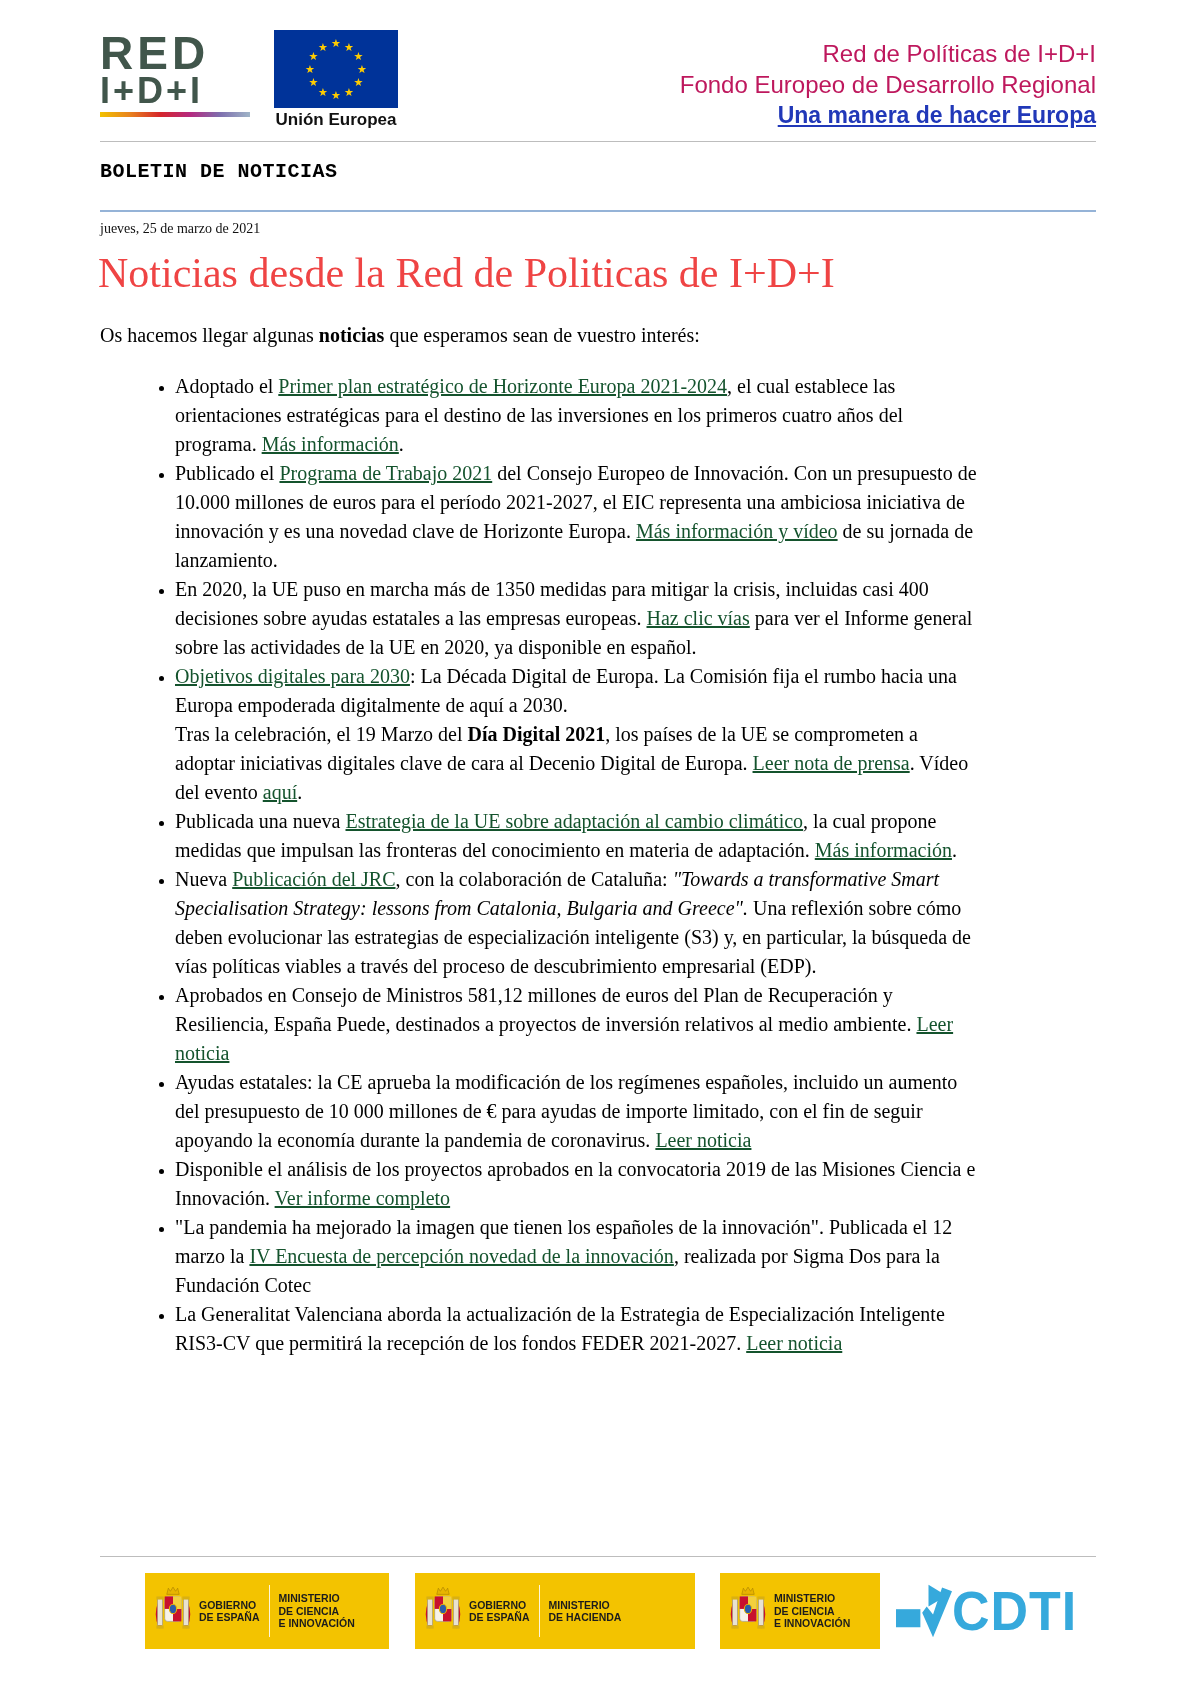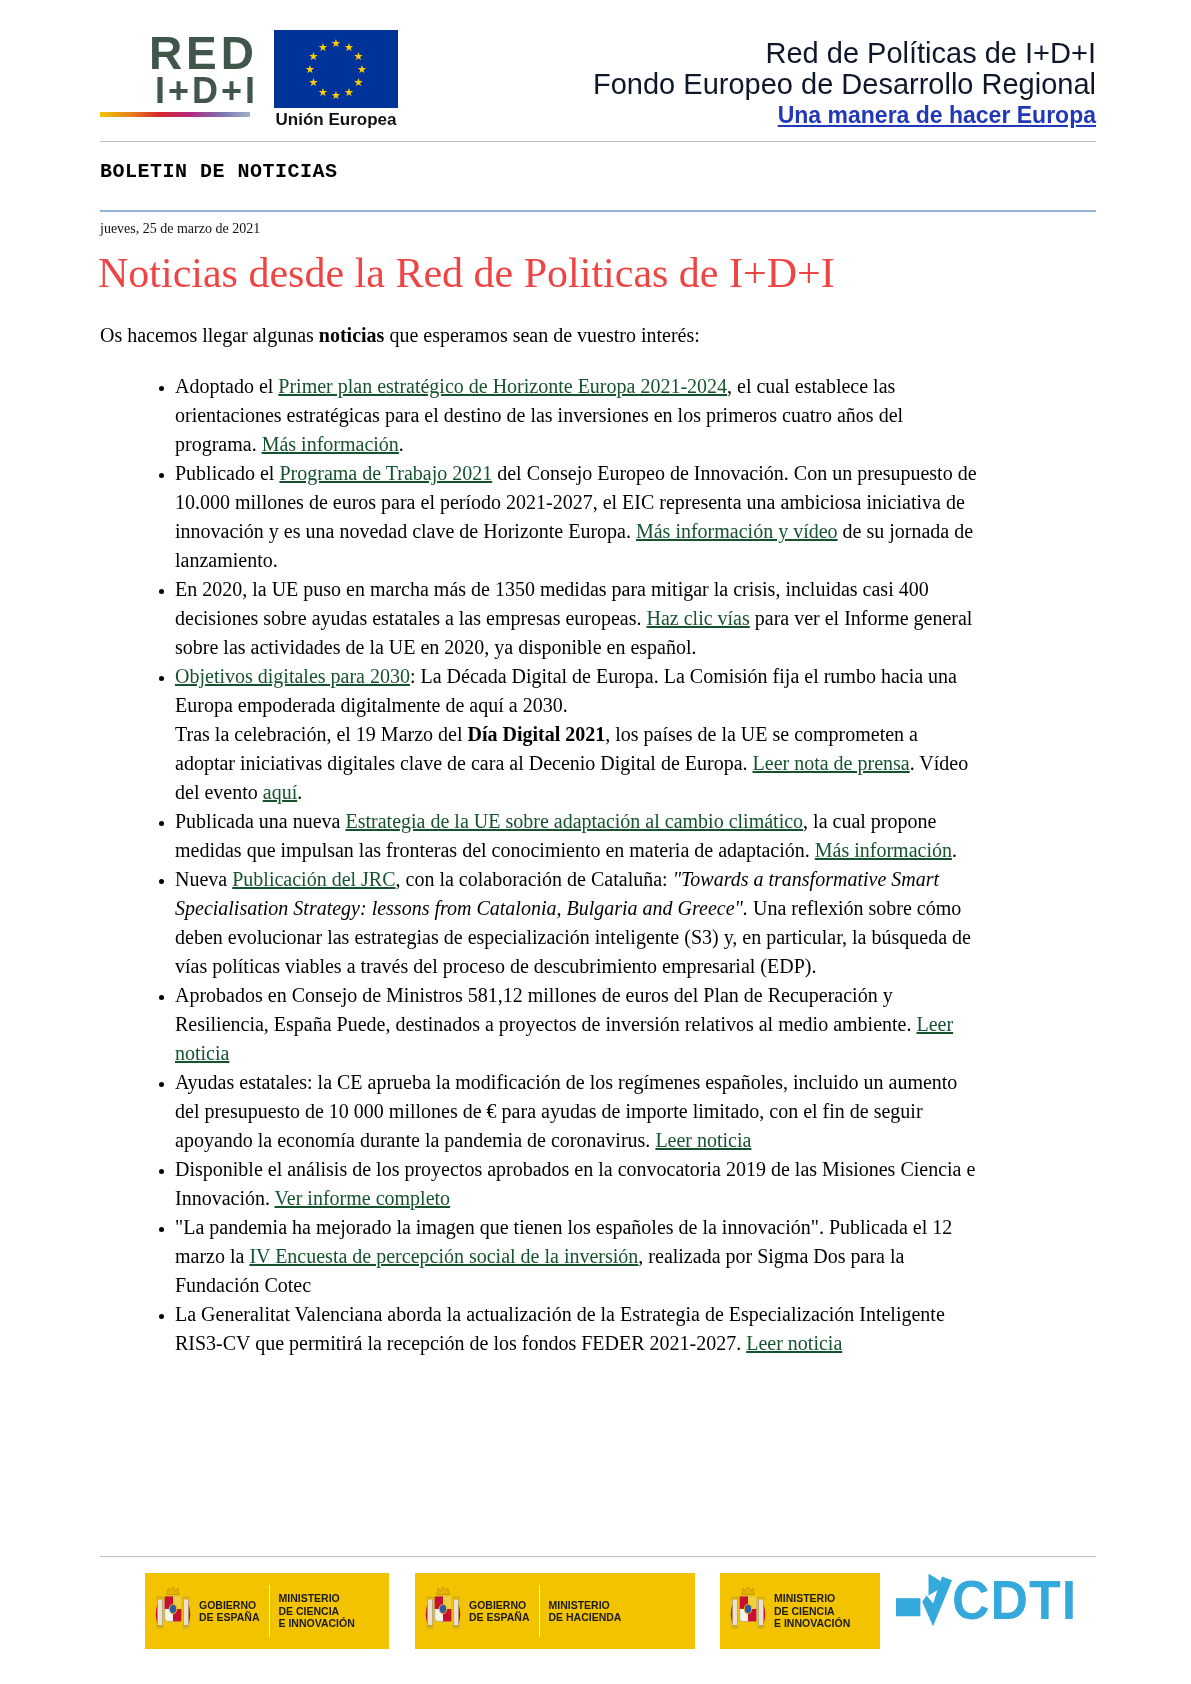--- a/index.html
+++ b/index.html
@@ -8,47 +8,47 @@
     position:relative; width:1191px; height:1684px; background:#fff; overflow:hidden;
     font-family:"Liberation Serif", serif; color:#000;
   }
   
   header {
     display:flex; justify-content:space-between; align-items:flex-start;
     margin:0 95px 0 100px; padding-top:30px; padding-bottom:10px;
     border-bottom:1px solid #bdbdbd;
   }
   .h-left { display:flex; align-items:flex-start; gap:16px; }
-  .red-logo { width:158px; margin-top:4px; font-family:"Liberation Sans", sans-serif;text-align:right; }
+  .red-logo { width:158px; margin-top:4px; font-family:"Liberation Sans", sans-serif; }
   .red-top   { font-size:46px; font-weight:bold; letter-spacing:4px; line-height:0.85; color:#41564b; }
   .red-bottom{ font-size:36px; font-weight:bold; letter-spacing:3px; line-height:1.0; color:#41564b; }
   .red-gradient { height:5px; width:150px; margin-top:3px;
     background:linear-gradient(90deg,#f2c200,#e8821e,#d5262b,#b5297f,#7e6fae,#9fb4c7); }
   .eu-block { text-align:center; }
   .eu-flag  { display:block; }
   .eu-caption { font-family:"Liberation Sans", sans-serif; font-weight:bold; font-size:17px; color:#111; margin-top:2px; }
   .h-right { text-align:right; font-family:"Liberation Sans", sans-serif; margin-top:8px; }
-  .h-org { font-size:29px; color:#0f172a; line-height:31px; }
+  .h-org { font-size:24px; color:#be185d; line-height:31px; }
   .h-motto { font-size:23px; font-weight:bold; color:#2138b8; text-decoration:underline; line-height:31px; }
   
   .bulletin { margin:18px 100px 0; font-family:Liberation Mono, monospace; font-size:20px; font-weight:bold; letter-spacing:0.5px; color:#000; }
   .blue-rule { margin:27px 95px 0 100px; border:none; border-top:2px solid #95b3d7; }
   .date { margin:9px 100px 0; font-size:14px; color:#111; }
   .headline { margin:12px 98px 0; font-size:42px; font-weight:400; color:#ef4444; line-height:1.15; }
   .intro { margin:27px 100px 0; font-size:20px; }
   
   ul.news { margin:25px 0 0 100px; padding-left:75px; width:880px; list-style:disc outside; }
   ul.news li { font-size:20px; line-height:29px; }
   ul.news li::marker { font-size:16px; }
   a.nlink { color:#14532d; text-decoration:underline; cursor:pointer; }
   .b { font-weight:bold; }
   .i { font-style:italic; }
   
   footer { position:absolute; left:100px; right:95px; top:1556px; border-top:1px solid #bdbdbd; }
-  .f-row { display:flex; align-items:flex-start; margin-top:16px;padding-left:45px; }
+  .f-row { display:flex; align-items:center; margin-top:16px;padding-left:45px; }
   .gov-block {
     background:#f3c300; height:76px; display:flex; align-items:center;
     padding:0 10px; font-family:"Liberation Sans", sans-serif;
   }
   .gb-1 { width:244px; margin-right:26px; }
   .gb-2 { width:280px; margin-right:25px; }
   .gb-3 { width:160px; margin-right:16px; }
   .gov-text { font-size:10.5px; font-weight:bold; color:#1c1c1c; line-height:12.5px; white-space:pre-line; margin-left:8px; }
   .gov-div { width:1px; height:52px; background:rgba(255,255,255,.85); margin-left:10px; }
   .coat { flex:0 0 auto; }
@@ -104,21 +104,21 @@
     <ul class="news">
         <li><span>Adoptado el </span><a class="nlink" href="#">Primer plan estratégico de Horizonte Europa 2021-2024</a><span>, el cual establece las orientaciones estratégicas para el destino de las inversiones en los primeros cuatro años del programa. </span><a class="nlink" href="#">Más información</a><span>.</span></li>
         <li><span>Publicado el </span><a class="nlink" href="#">Programa de Trabajo 2021</a><span> del Consejo Europeo de Innovación. Con un presupuesto de 10.000 millones de euros para el período 2021-2027, el EIC representa una ambiciosa iniciativa de innovación y es una novedad clave de Horizonte Europa. </span><a class="nlink" href="#">Más información y vídeo</a><span> de su jornada de lanzamiento.</span></li>
         <li><span>En 2020, la UE puso en marcha más de 1350 medidas para mitigar la crisis, incluidas casi 400 decisiones sobre ayudas estatales a las empresas europeas. </span><a class="nlink" href="#">Haz clic vías</a><span> para ver el Informe general sobre las actividades de la UE en 2020, ya disponible en español.</span></li>
         <li><a class="nlink" href="#">Objetivos digitales para 2030</a><span>: La Década Digital de Europa. La Comisión fija el rumbo hacia una Europa empoderada digitalmente de aquí a 2030.</span><br><span>Tras la celebración, el 19 Marzo del </span><span class="b">Día Digital 2021</span><span>, los países de la UE se comprometen a adoptar iniciativas digitales clave de cara al Decenio Digital de Europa. </span><a class="nlink" href="#">Leer nota de prensa</a><span>. Vídeo del evento </span><a class="nlink" href="#">aquí</a><span>.</span></li>
         <li><span>Publicada una nueva </span><a class="nlink" href="#">Estrategia de la UE sobre adaptación al cambio climático</a><span>, la cual propone medidas que impulsan las fronteras del conocimiento en materia de adaptación. </span><a class="nlink" href="#">Más información</a><span>.</span></li>
         <li><span>Nueva </span><a class="nlink" href="#">Publicación del JRC</a><span>, con la colaboración de Cataluña: </span><span class="i">"Towards a transformative Smart Specialisation Strategy: lessons from Catalonia, Bulgaria and Greece".</span><span> Una reflexión sobre cómo deben evolucionar las estrategias de especialización inteligente (S3) y, en particular, la búsqueda de vías políticas viables a través del proceso de descubrimiento empresarial (EDP).</span></li>
         <li><span>Aprobados en Consejo de Ministros 581,12 millones de euros del Plan de Recuperación y Resiliencia, España Puede, destinados a proyectos de inversión relativos al medio ambiente. </span><a class="nlink" href="#">Leer noticia</a></li>
         <li><span>Ayudas estatales: la CE aprueba la modificación de los regímenes españoles, incluido un aumento del presupuesto de 10 000 millones de € para ayudas de importe limitado, con el fin de seguir apoyando la economía durante la pandemia de coronavirus. </span><a class="nlink" href="#">Leer noticia</a></li>
         <li><span>Disponible el análisis de los proyectos aprobados en la convocatoria 2019 de las Misiones Ciencia e Innovación. </span><a class="nlink" href="#">Ver informe completo</a></li>
-        <li><span>"La pandemia ha mejorado la imagen que tienen los españoles de la innovación". Publicada el 12 marzo la </span><a class="nlink" href="#">IV Encuesta de percepción social de la inversión</a><span>, realizada por Sigma Dos para la Fundación Cotec</span></li>
+        <li><span>"La pandemia ha mejorado la imagen que tienen los españoles de la innovación". Publicada el 12 marzo la </span><a class="nlink" href="#">IV Encuesta de percepción novedad de la innovación</a><span>, realizada por Sigma Dos para la Fundación Cotec</span></li>
         <li><span>La Generalitat Valenciana aborda la actualización de la Estrategia de Especialización Inteligente RIS3-CV que permitirá la recepción de los fondos FEDER 2021-2027. </span><a class="nlink" href="#">Leer noticia</a></li>
       </ul>
   </main>
 
   <footer>
     <div class="f-row">
 
       <div class="gov-block gb-1">
         <svg class="coat" width="36" height="54" viewBox="0 0 34 52">
           <path d="M4 18 C1 26 1 34 5 42" stroke="#c8102e" stroke-width="3" fill="none"></path>

